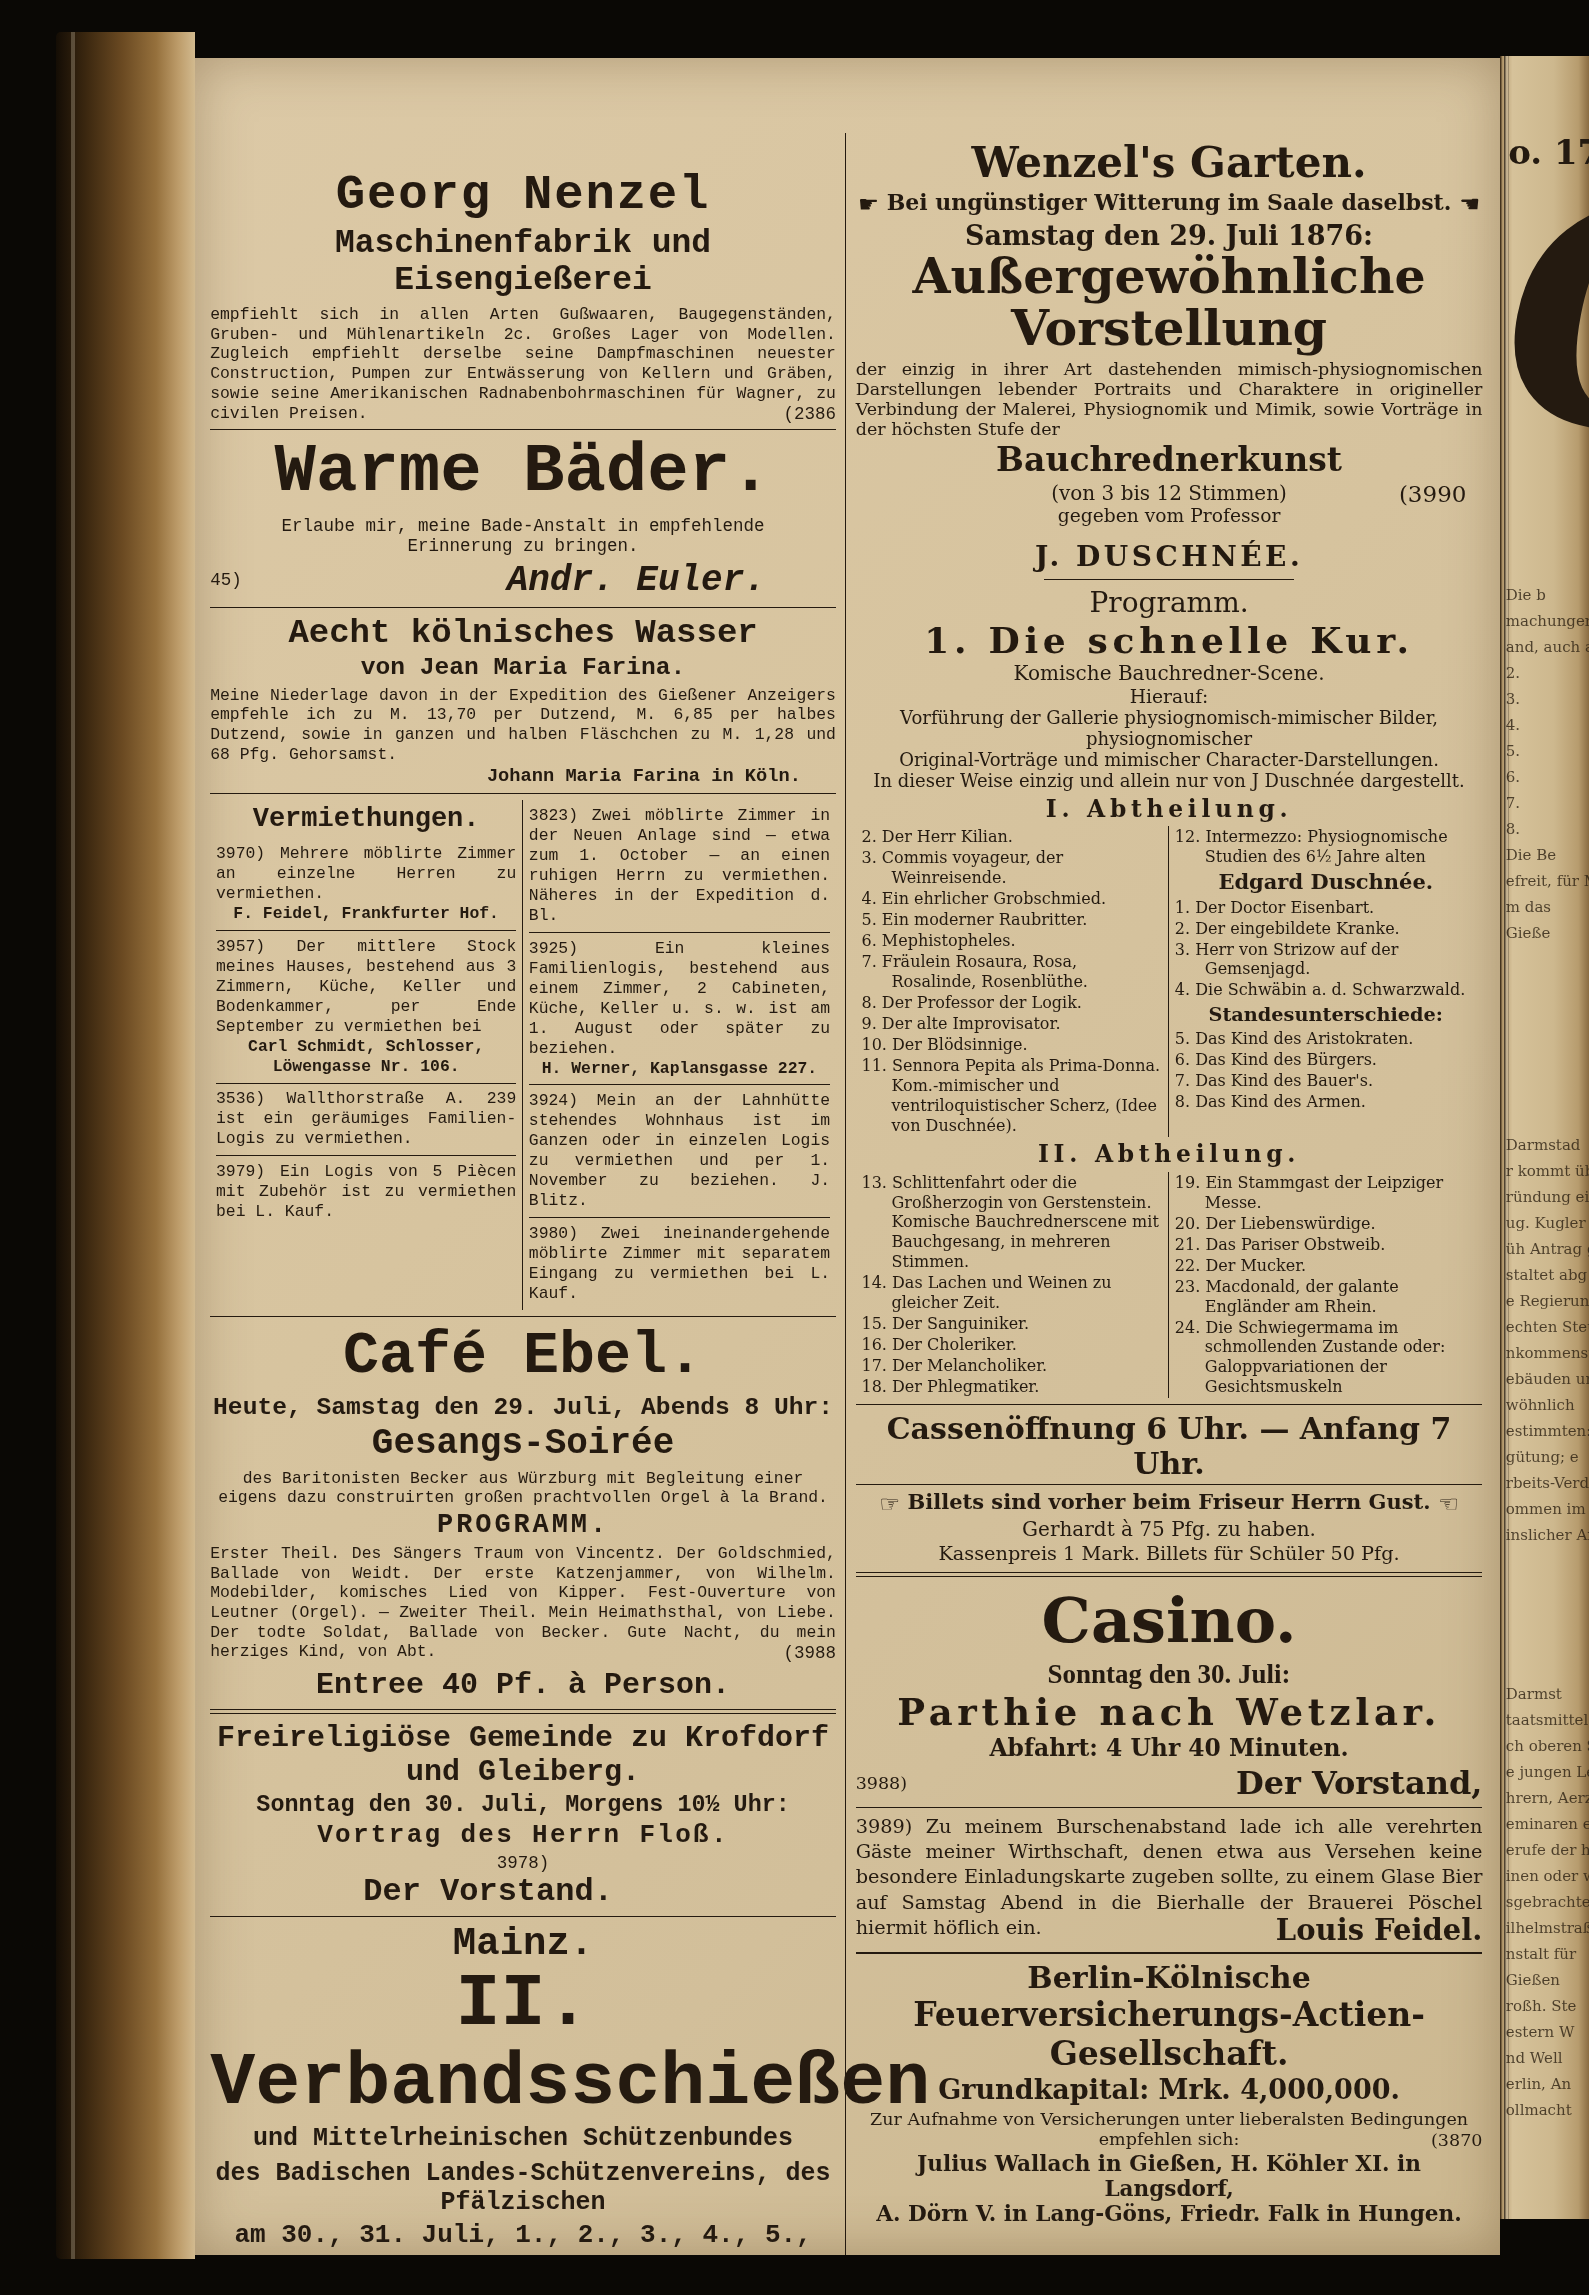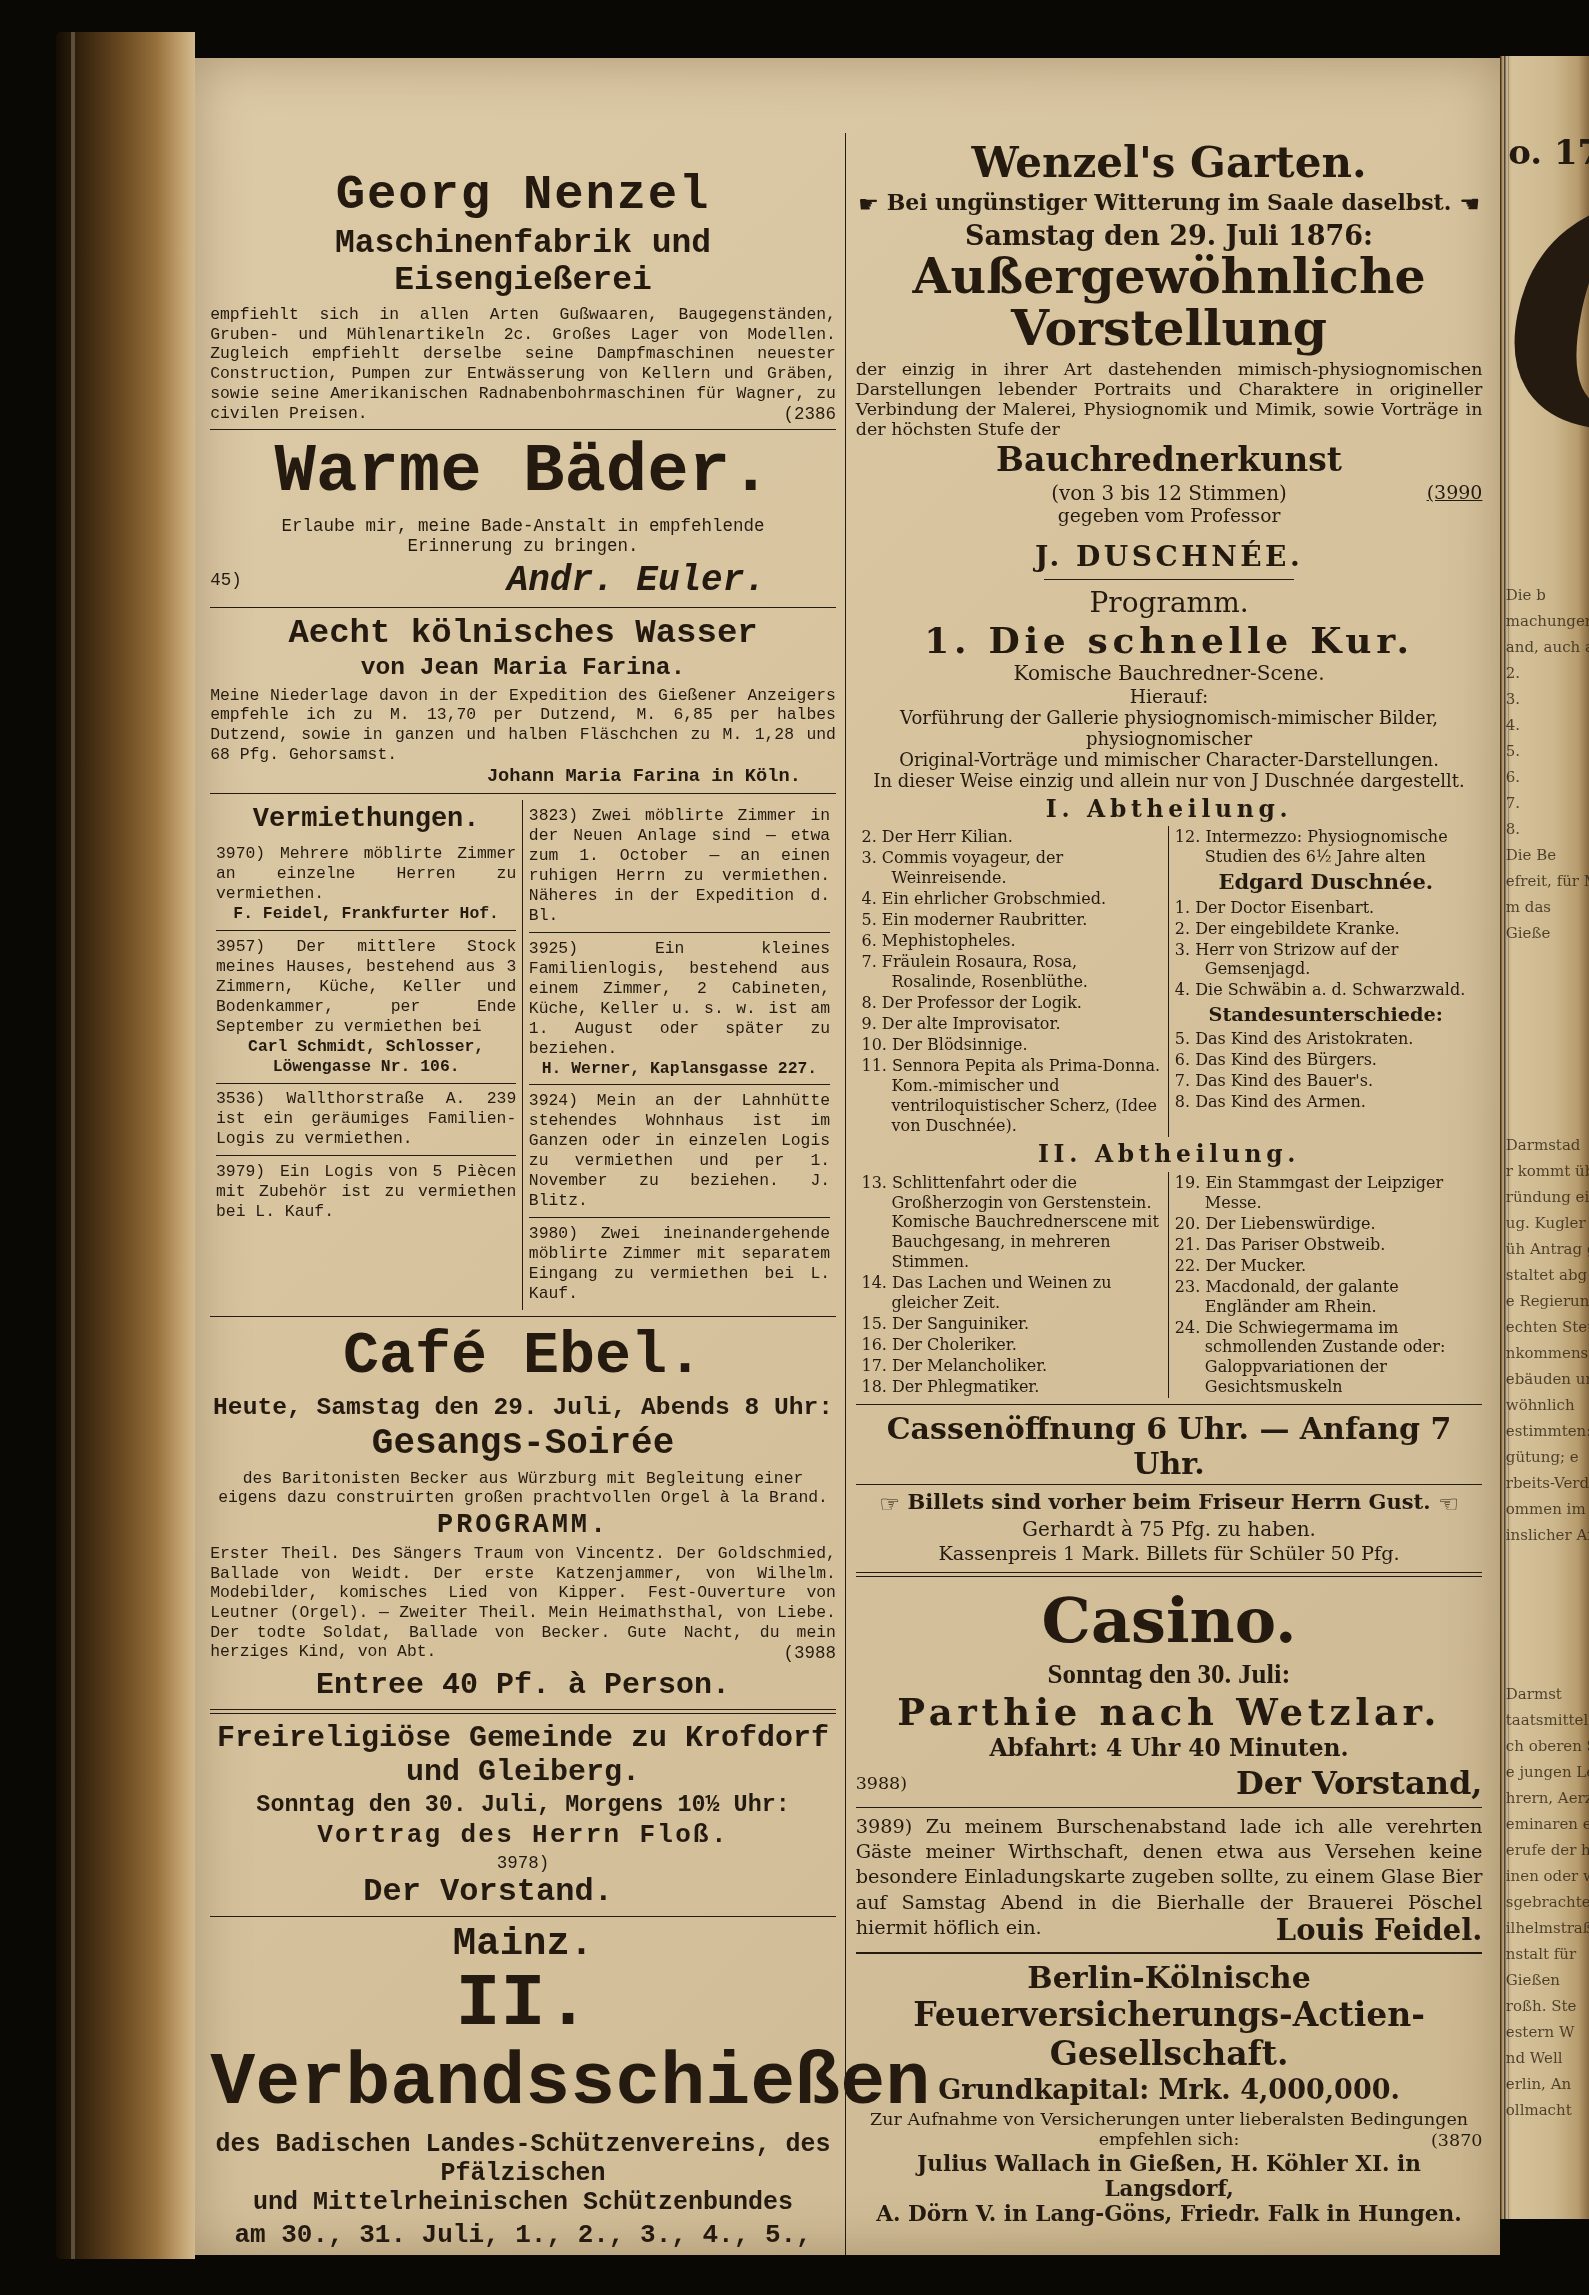--- a/index.html
+++ b/index.html
@@ -33,21 +33,21 @@
   
   .c{text-align:center;}
   .j{text-align:justify;}
   .b{font-weight:bold;}
   .body{font-size:16.4px;line-height:1.2;}
   .rule{border:0;border-top:1.8px solid #241a10;margin:5.8px 0;}
   .rule.thin{border-top-width:1.2px;}
   .rule.dbl{border-top:1.8px solid #241a10;border-bottom:1.2px solid #241a10;height:2.9px;margin:7px 0;}
   .relwrap{position:relative;}
   .tag-br{position:absolute;right:0;bottom:-1.2px;font-size:17.5px;}
-  .tag-r{position:absolute;right:0;top:0;font-size:19px;text-decoration:underline;}
+  .tag-r{position:absolute;right:16px;top:0;font-size:23px;}
   .rowflex{display:flex;justify-content:space-between;align-items:center;}
   
   .subcols{display:flex;}
   .subcol{width:50%;box-sizing:border-box;padding:0 5.8px;}
   .subcol.first{border-right:1.8px solid #241a10;}
   .ad{font-size:16.4px;line-height:1.22;padding:5.8px 0;}
   .ad + .ad{border-top:1.8px solid #241a10;}
   .ad .sig{text-align:center;font-weight:bold;}
   .ad .sig:empty{display:none;}
   
@@ -184,22 +184,22 @@
               <span style="font-size:17.5px;">3978)</span>
               <span class="b" style="font-size:32px;margin-right:70px;">Der Vorstand.</span>
             </div>
           </section>
 
           <hr class="rule">
 
           <section>
             <div class="c b" style="font-size:39px;">Mainz.</div>
             <div class="c b" style="font-size:75px;line-height:1.05;">II. Verbandsschießen</div>
+            <div class="c b" style="font-size:25px;">und Mittelrheinischen Schützenbundes</div>
             <div class="c b" style="font-size:25px;margin-top:5.8px;">des Badischen Landes-Schützenvereins, des Pfälzischen</div>
-            <div class="c b" style="font-size:25px;">und Mittelrheinischen Schützenbundes</div>
             <div class="c b" style="font-size:26px;margin-top:3.5px;">am 30., 31. Juli, 1., 2., 3., 4., 5., 6., 7. August</div>
             <div class="c b" style="font-size:29px;margin-top:1.2px;">auf dem Festplatze oberhalb der neuen Anlage.</div>
             <p class="j body" style="margin:4.7px 0 1.2px;">Es sind 34 Scheiben errichtet, darunter 4 Ehrenscheiben mit Gaben und Prämien im Werthe von M. 30,000. — Festhalle für 2500 Personen, Gabentempel, Bierhalle.</p>
 
           </section>
         </div>
 
         <div class="col right">
 
           <section>

